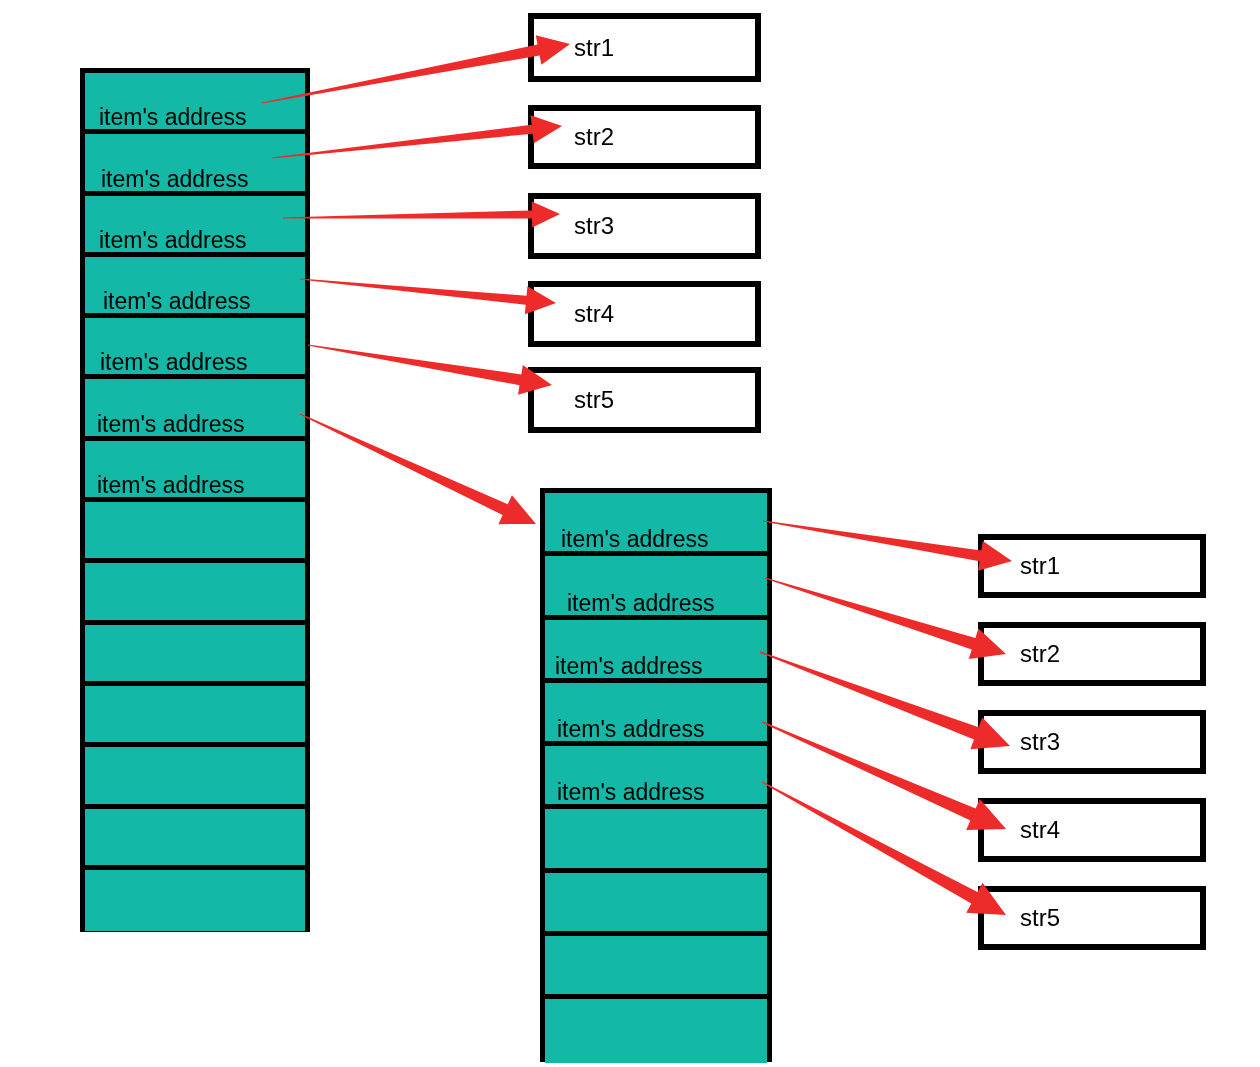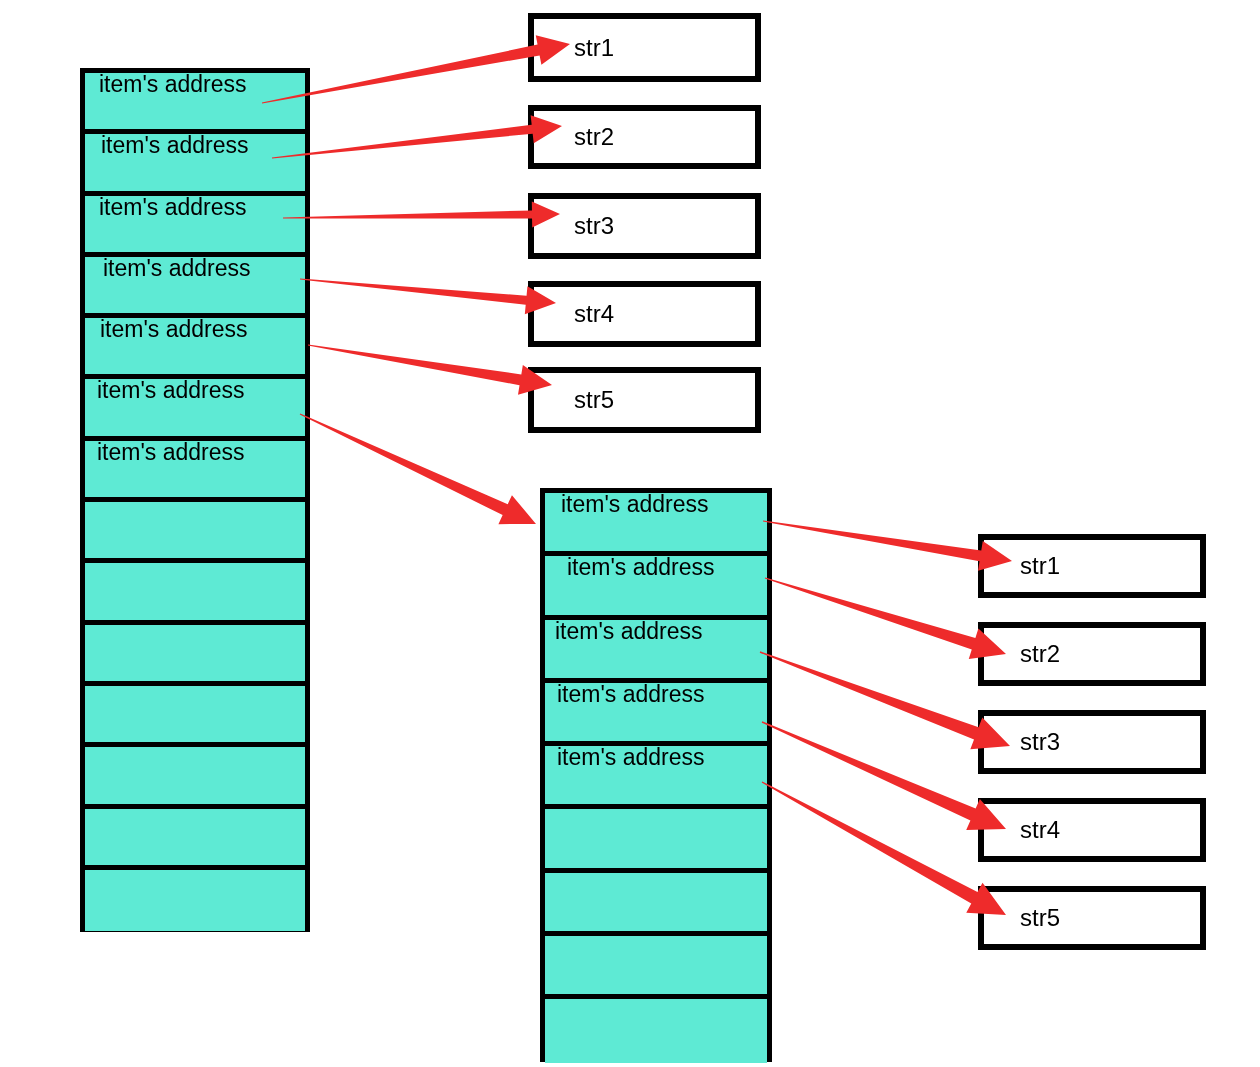--- a/index.html
+++ b/index.html
@@ -29,23 +29,23 @@
   .col {
     position: absolute;
     box-sizing: border-box;
     border: 5px solid #000000;
     background: #ffffff;
     z-index: 2;
   }
   .cell {
     box-sizing: border-box;
     border-bottom: 5px solid #000000;
-    background: #5eead4;
+    background: #14b8a6;
     display: flex;
-    align-items: flex-start;
+    align-items: flex-end;
     position: relative;
   }
   .cell:last-child {
     border-bottom: none;
   }
   .cell-label {
     font-size: 23px;
     color: #000000;
     line-height: 1;
     white-space: nowrap;

